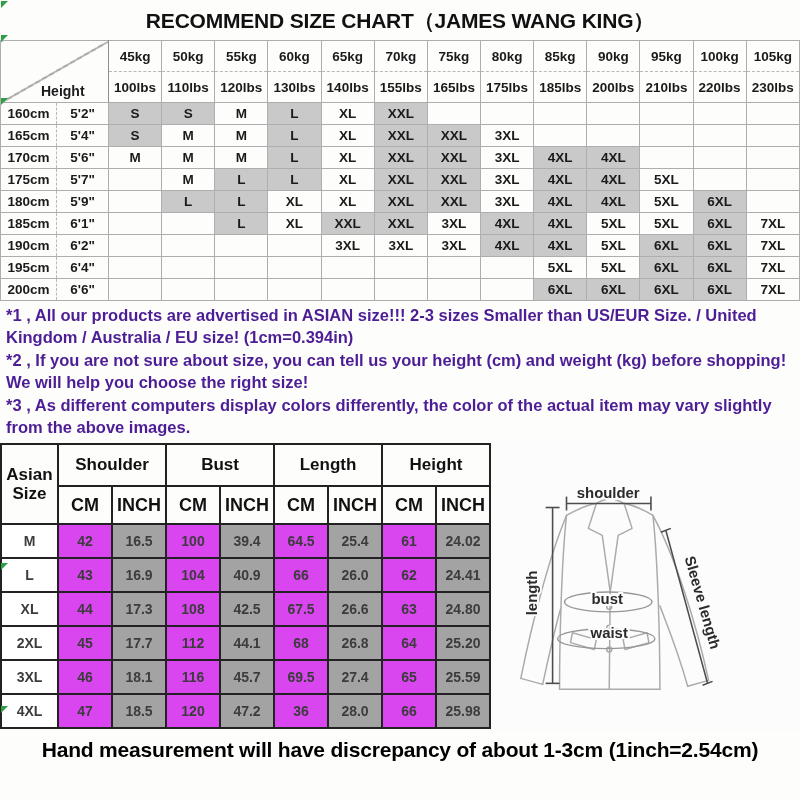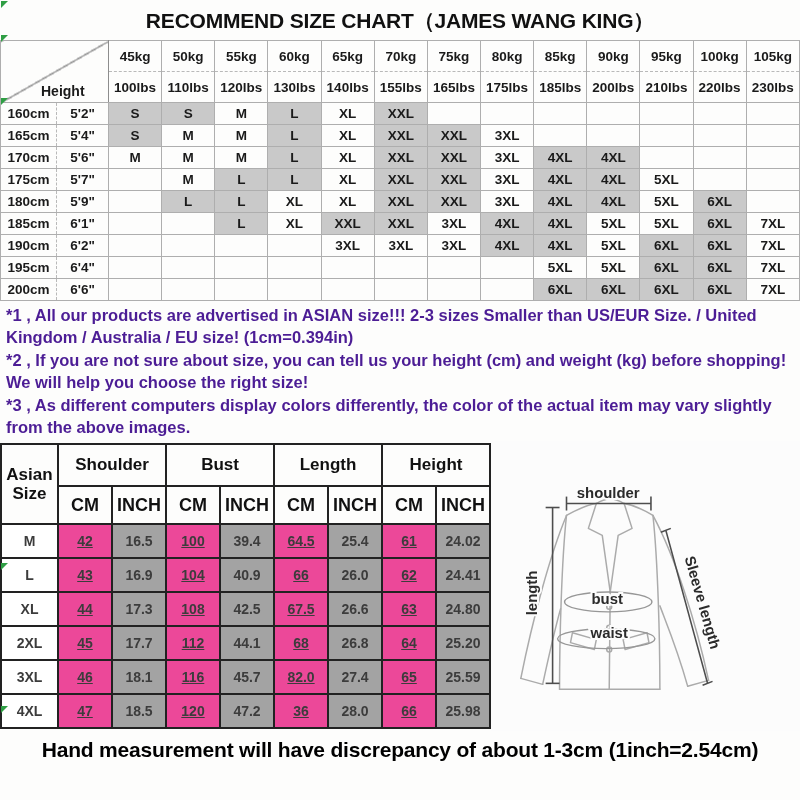--- a/index.html
+++ b/index.html
@@ -32,21 +32,21 @@
 
   
   .bottom { display:flex; align-items:center; margin-top:1px; }
   .meas-table { width:489px; table-layout:fixed; }
   .meas-table td { border:2px solid #222; text-align:center; vertical-align:middle; padding:0; color:#111; }
   .meas-table tr.g td { height:42px; font-size:17px; font-weight:700; }
   .meas-table tr.sub td { height:38px; font-size:18px; font-weight:700; }
   .meas-table tr.row td { height:34px; font-size:14px; font-weight:700; color:#3c3c3c; }
   .meas-table td.szlabel { font-size:15px; font-weight:700; color:#111; background:#fff; }
   .meas-table td.mcorner { font-size:16px; font-weight:700; line-height:19px; }
-  .meas-table td.cmv { background:#ec4899;text-decoration:underline; }
+  .meas-table td.cmv { background:#d946ef; }
   .meas-table td.inv { background:#a3a3a3; }
 
   .diagram { flex:1; height:290px; position:relative; background:#fcfcfc; }
 
   .footer { text-align:center; font-size:21px; font-weight:600; color:#000; margin-top:7px; letter-spacing:-0.2px; }
 
   
   .gmark { position:absolute; width:0; height:0; border-top:7px solid #2f9e44; border-right:7px solid transparent; }
 </style>
 </head>
@@ -333,21 +333,21 @@
             <td class="inv">26.8</td>
             <td class="cmv">64</td>
             <td class="inv">25.20</td>
           </tr>
           <tr class="row">
             <td class="szlabel">3XL</td>
             <td class="cmv">46</td>
             <td class="inv">18.1</td>
             <td class="cmv">116</td>
             <td class="inv">45.7</td>
-            <td class="cmv">82.0</td>
+            <td class="cmv">69.5</td>
             <td class="inv">27.4</td>
             <td class="cmv">65</td>
             <td class="inv">25.59</td>
           </tr>
           <tr class="row">
             <td class="szlabel">4XL</td>
             <td class="cmv">47</td>
             <td class="inv">18.5</td>
             <td class="cmv">120</td>
             <td class="inv">47.2</td>

